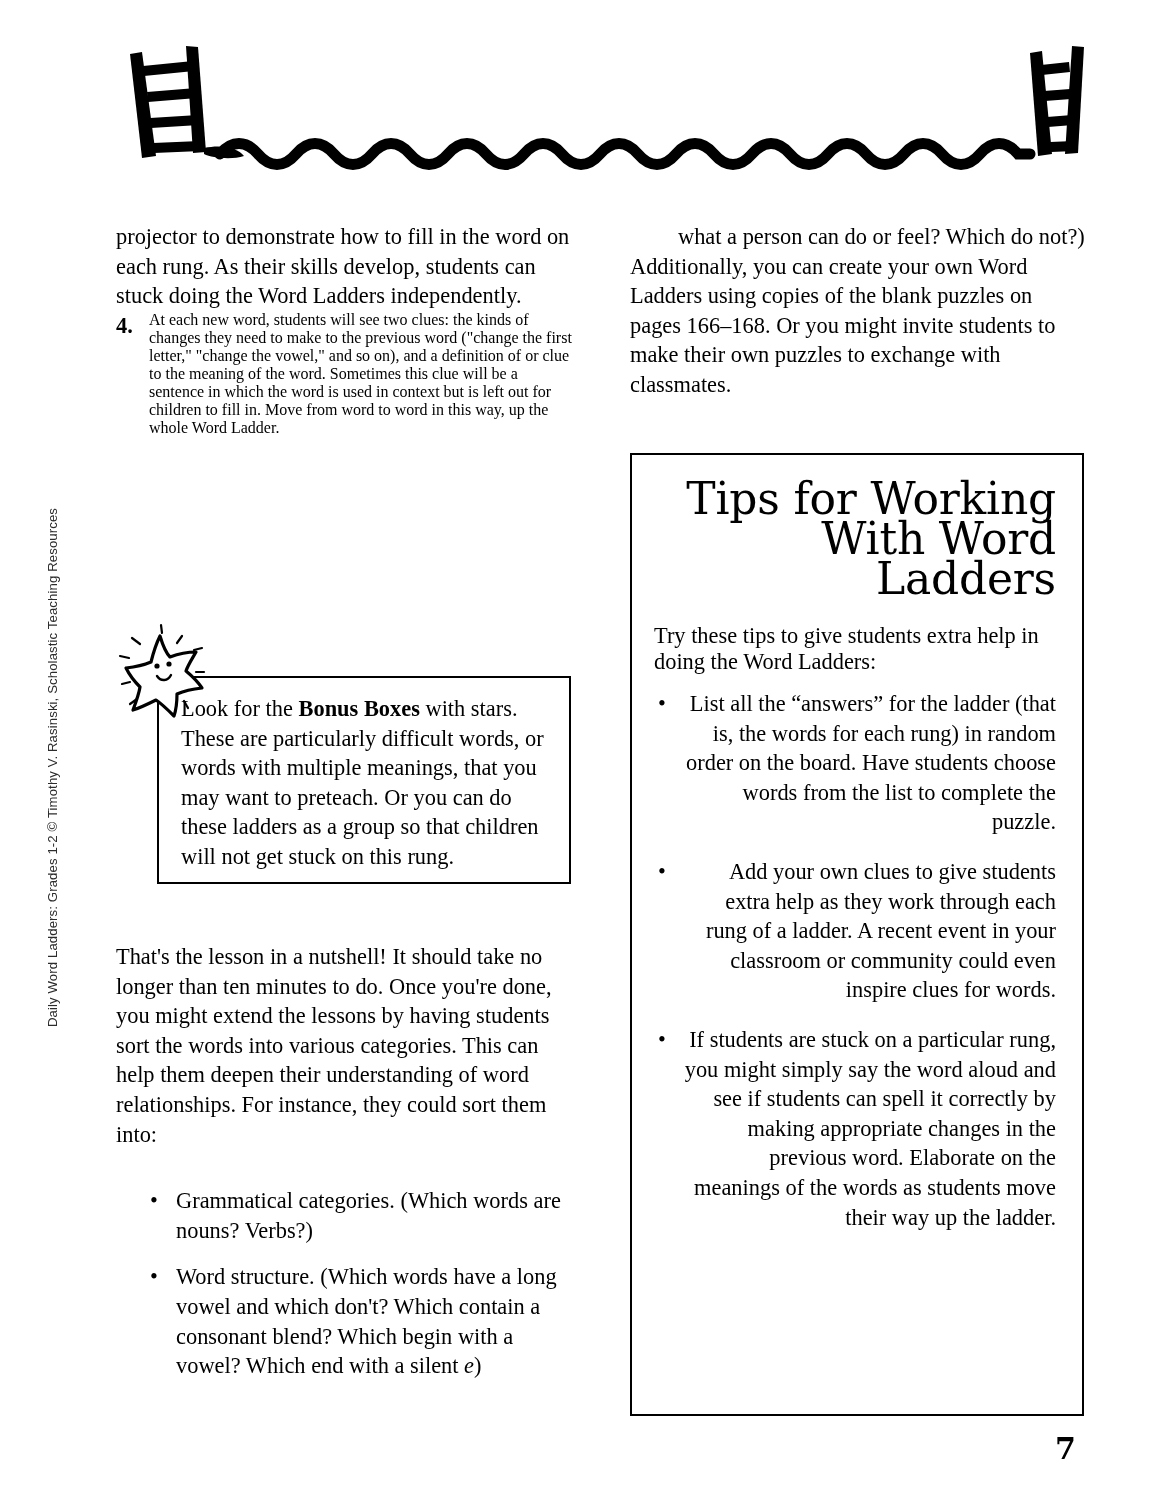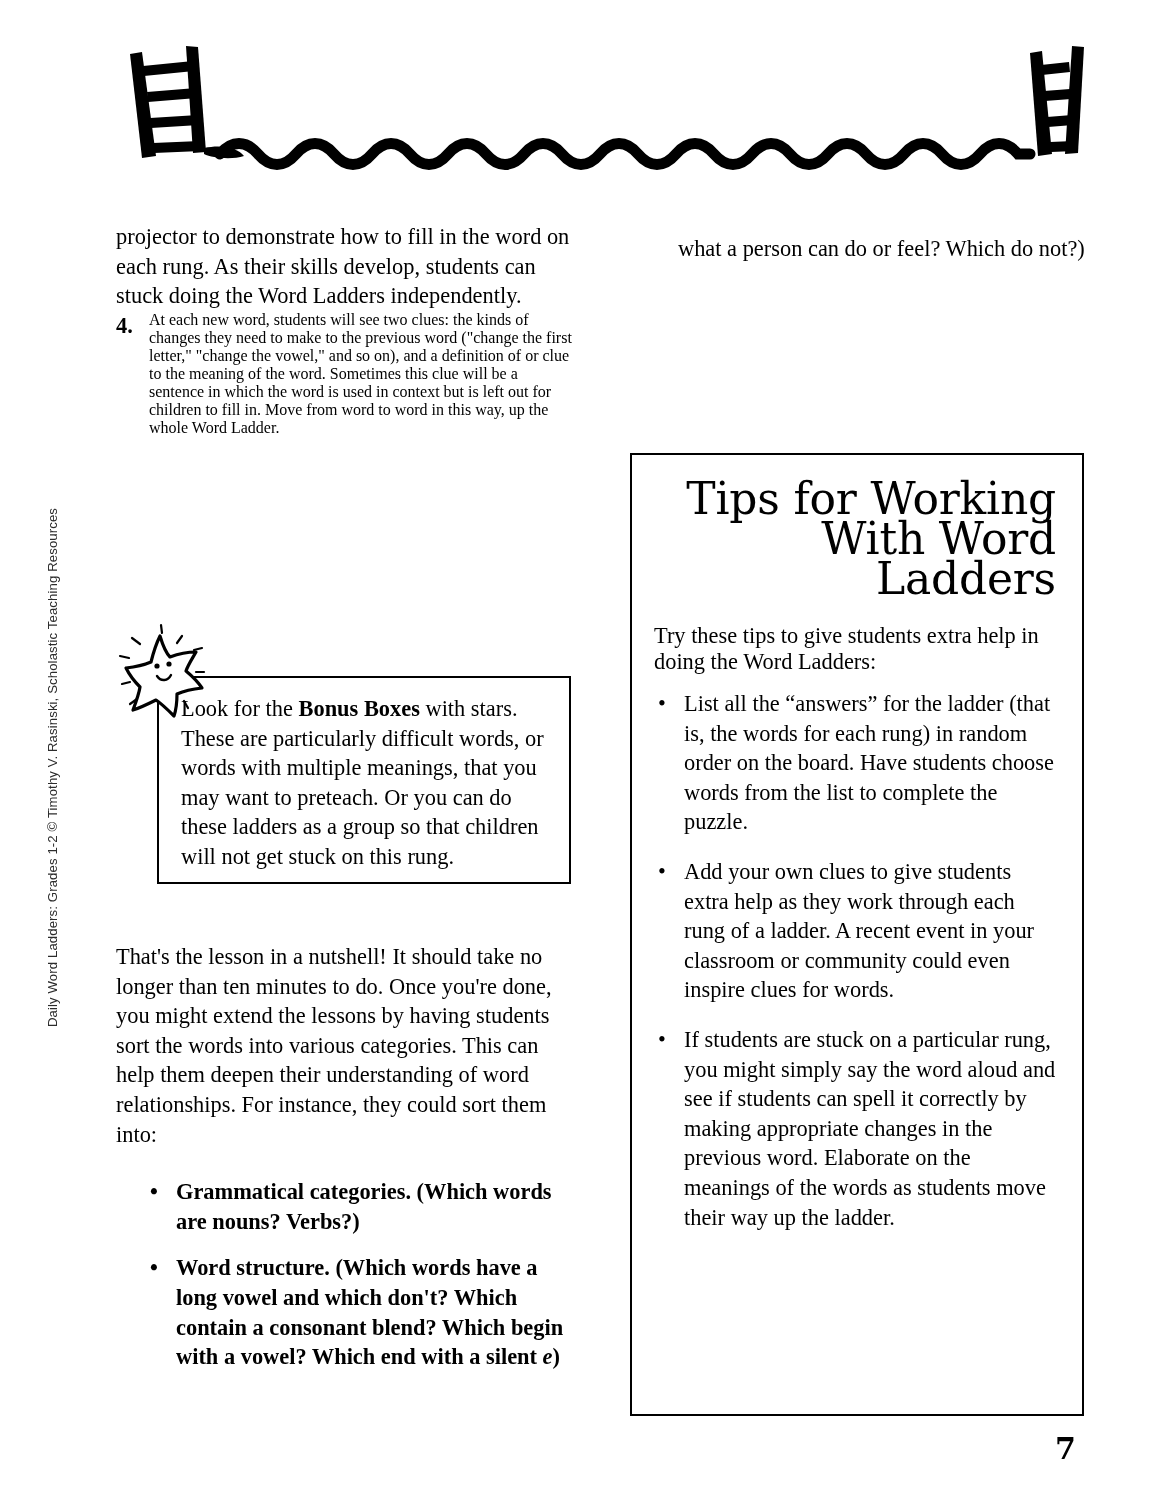--- a/index.html
+++ b/index.html
@@ -45,21 +45,21 @@
   
   #col-left {
     position: absolute;
     left: 116px;
     top: 222px;
     width: 460px;
   }
   #col-right {
     position: absolute;
     left: 630px;
-    top: 234px;
+    top: 222px;
     width: 456px;
   }
 
   p.body, li.body {
     font-size: 22.4px;
     line-height: 29.6px;
     margin: 0;
     text-align: left;
   }
 
@@ -100,24 +100,23 @@
   ul.bullets > li::before {
     content: "\2022";
     position: absolute;
     left: 4px;
     top: 0;
     font-size: 22.4px;
     line-height: 29.6px;
   }
 
   #left-sort-list {
-    margin-top: 28px;
+    margin-top: 37px;
     margin-left: 30px;
     width: 420px;
-    font-weight: bold;
   }
 
   
   #bonus-box-wrap {
     position: absolute;
     left: 116px;
     top: 622px;
     width: 462px;
     height: 268px;
   }
@@ -173,21 +172,21 @@
     text-align: right;
     letter-spacing: -0.2px;
     margin: 0 0 24px 0;
   }
   #tips-title .line { display: block; }
   #tips-intro {
     font-size: 22.4px;
     line-height: 26px;
     margin: 0 0 14px 0;
   }
-  #tips-list > li { margin-bottom: 20px; }
+  #tips-list > li { margin-bottom: 20px; text-align: right; }
 
   
   #page-number {
     position: absolute;
     left: 1055px;
     top: 1432px;
     font-family: "DejaVu Serif", "Liberation Serif", serif;
     font-weight: bold;
     font-size: 30px;
     line-height: 34px;
@@ -291,20 +290,21 @@
   <p class="body para">That's the lesson in a nutshell! It should take no longer than ten minutes to do. Once you're done, you might extend the lessons by having students sort the words into various categories. This can help them deepen their understanding of word relationships. For instance, they could sort them into:</p>
 
   <ul class="bullets" id="left-sort-list">
     <li class="body"><span>Grammatical categories. (Which words are nouns? Verbs?)</span></li>
     <li class="body"><span>Word structure. (Which words have a long vowel and which don't? Which contain a consonant blend? Which begin with a vowel? Which end with a silent </span><i>e</i><span>)</span></li>
   </ul>
 </div>
 
 <div id="col-right">
   <p class="body para hang-cont">what a person can do or feel? Which do not?)</p>
+  <p class="body para">Additionally, you can create your own Word Ladders using copies of the blank puzzles on pages 166–168. Or you might invite students to make their own puzzles to exchange with classmates.</p>
 </div>
 
 <div id="tips-box">
   <div id="tips-inner">
     <div id="tips-title">
       <span class="line">Tips for Working</span>
       <span class="line">With Word Ladders</span>
     </div>
 
     <p id="tips-intro">Try these tips to give students extra help in doing the Word Ladders:</p>

